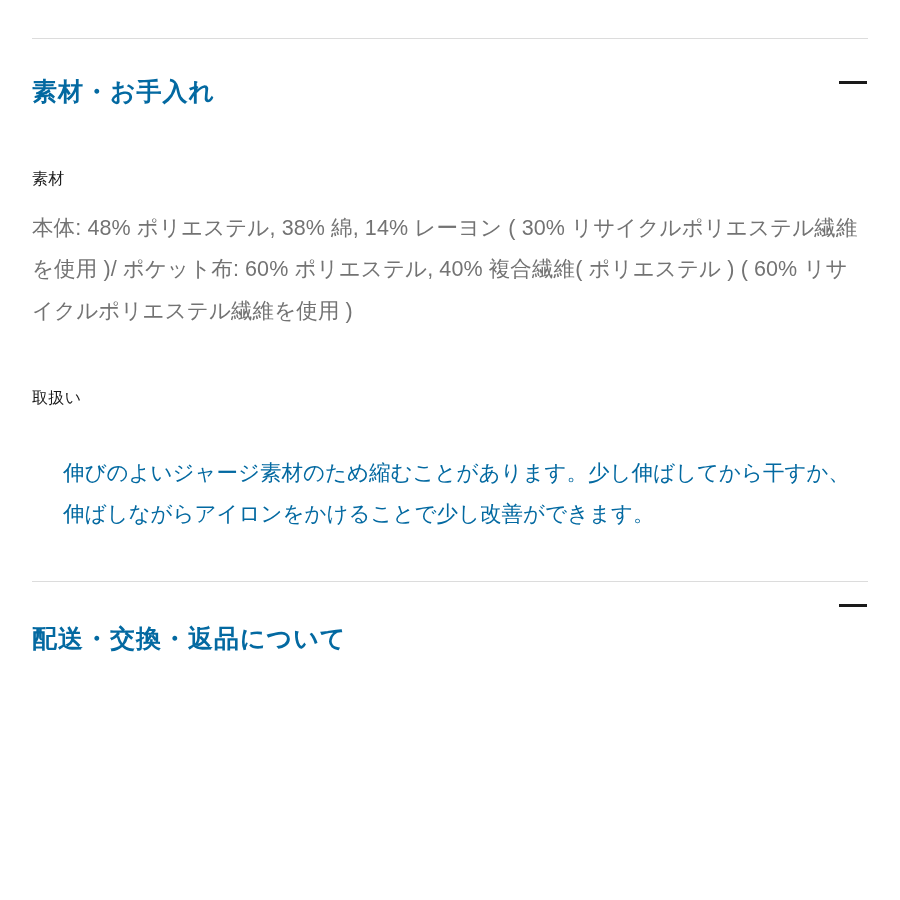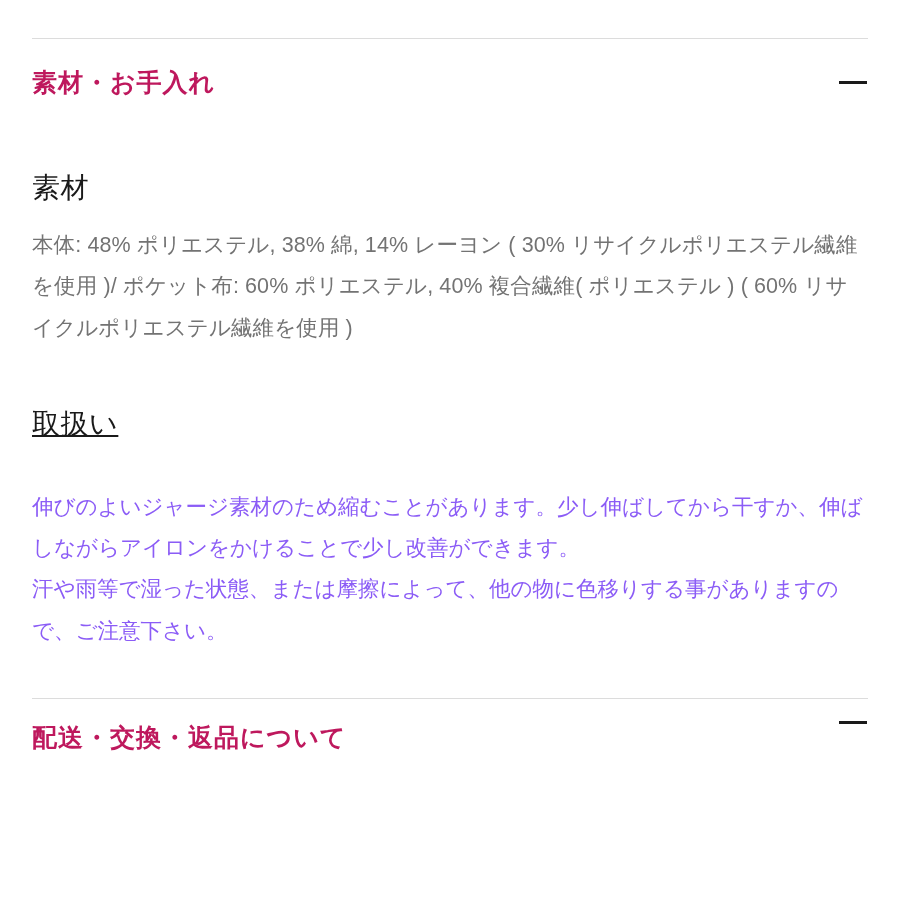--- a/index.html
+++ b/index.html
@@ -32,66 +32,67 @@
     display: flex;
     align-items: center;
     justify-content: space-between;
     padding: 0 32px;
     height: 86px;
   }
   .section-title {
     font-size: 25px;
     font-weight: bold;
     letter-spacing: 0.04em;
-    color: #be185d;
+    color: #0369a1;
+    margin-top: 18px;
   }
   .toggle-icon {
     width: 30px;
     display: flex;
     align-items: center;
     justify-content: center;
     cursor: pointer;
   }
   .toggle-icon .bar {
     display: block;
     width: 28px;
     height: 3px;
     background: #1a1a1a;
   }
   .content {
     padding: 0 32px;
   }
   .sub-heading {
-    font-size: 28px;
+    font-size: 16px;
     color: #1a1a1a;
     margin-top: 44px;
     margin-bottom: 18px;
     letter-spacing: 0.02em;
   }
   .sub-heading.tight {
     margin-top: 56px;
     margin-bottom: 14px;
-    text-decoration: underline;
   }
   .body-text {
     font-size: 21.5px;
     line-height: 1.92;
     color: #737373;
     letter-spacing: 0.005em;
   }
   .body-text.single {
     line-height: 1.7;
   }
   .note-block {
     margin-top: 44px;
   }
   .note-text {
     font-size: 21.5px;
     line-height: 1.92;
-    color: #8b5cf6;
+    color: #0369a1;
+    margin-left: 31px;
   }
   .note-text + .note-text {
     margin-top: 0;
   }
   .divider.bottom {
     margin-top: 46px;
   }
   .section-header.bottom {
     height: 60px;
     align-items: flex-start;
@@ -114,21 +115,20 @@
 
   <div class="content">
 
     <div class="sub-heading">素材</div>
     <div class="body-text">本体: 48% ポリエステル, 38% 綿, 14% レーヨン ( 30% リサイクルポリエステル繊維を使用 )/ ポケット布: 60% ポリエステル, 40% 複合繊維( ポリエステル ) ( 60% リサイクルポリエステル繊維を使用 )</div>
 
     <div class="sub-heading tight">取扱い</div>
 
     <div class="note-block">
       <div class="note-text">伸びのよいジャージ素材のため縮むことがあります。少し伸ばしてから干すか、伸ばしながらアイロンをかけることで少し改善ができます。</div>
-      <div class="note-text">汗や雨等で湿った状態、または摩擦によって、他の物に色移りする事がありますので、ご注意下さい。</div>
     </div>
 
   </div>
 
   <div class="divider bottom"></div>
 
   <div class="section-header bottom">
     <div class="section-title">配送・交換・返品について</div>
     <div class="toggle-icon">
       <span class="bar"></span>

